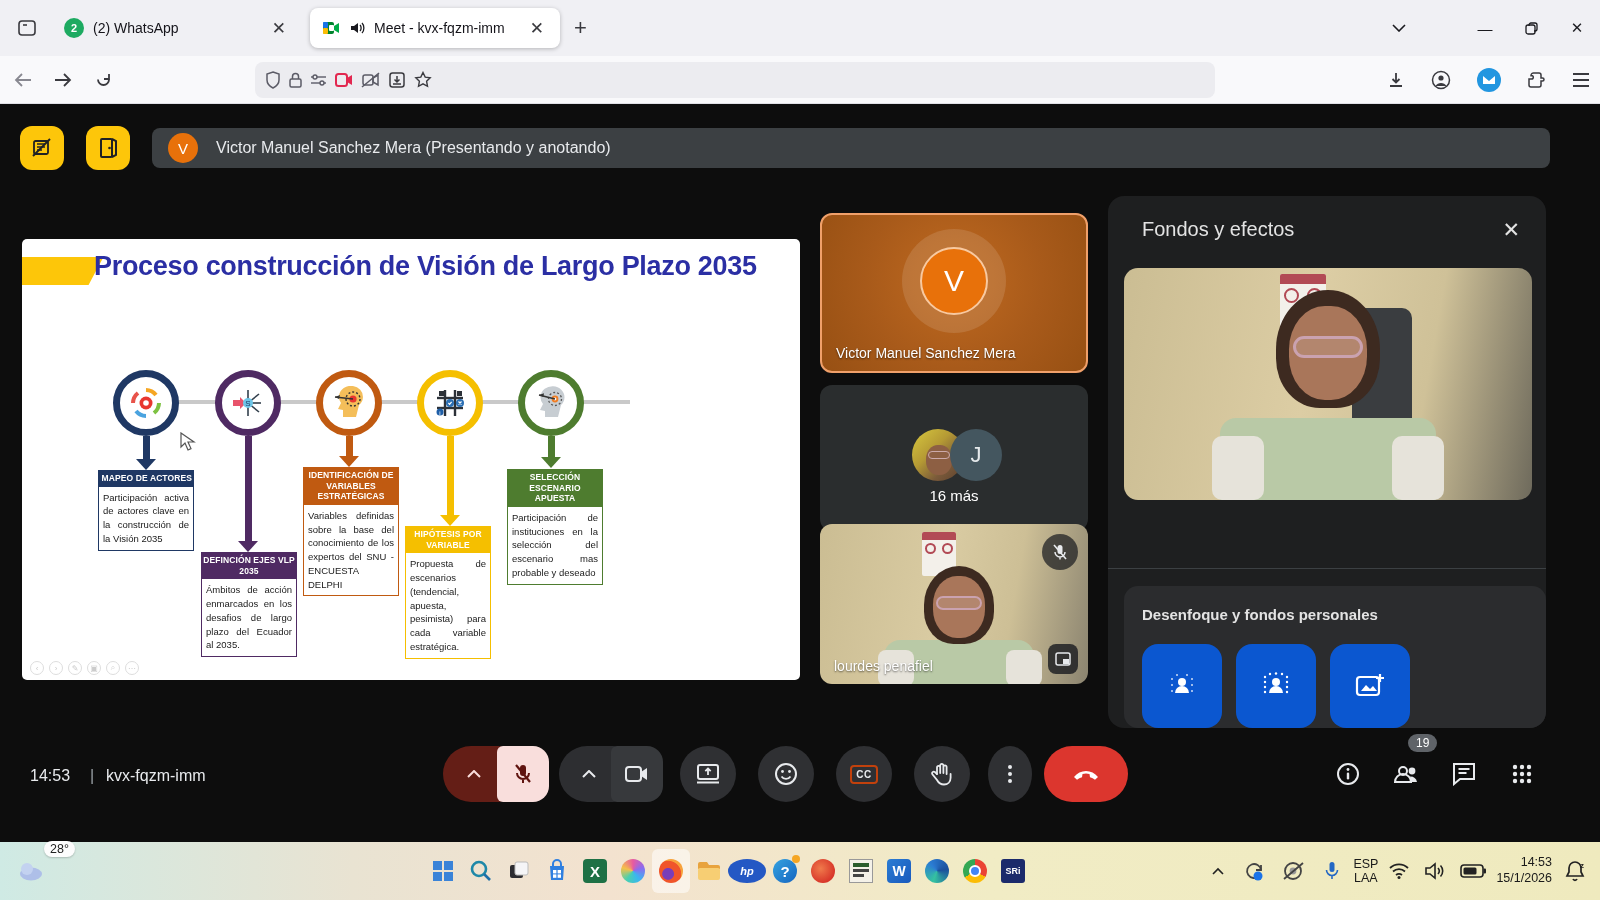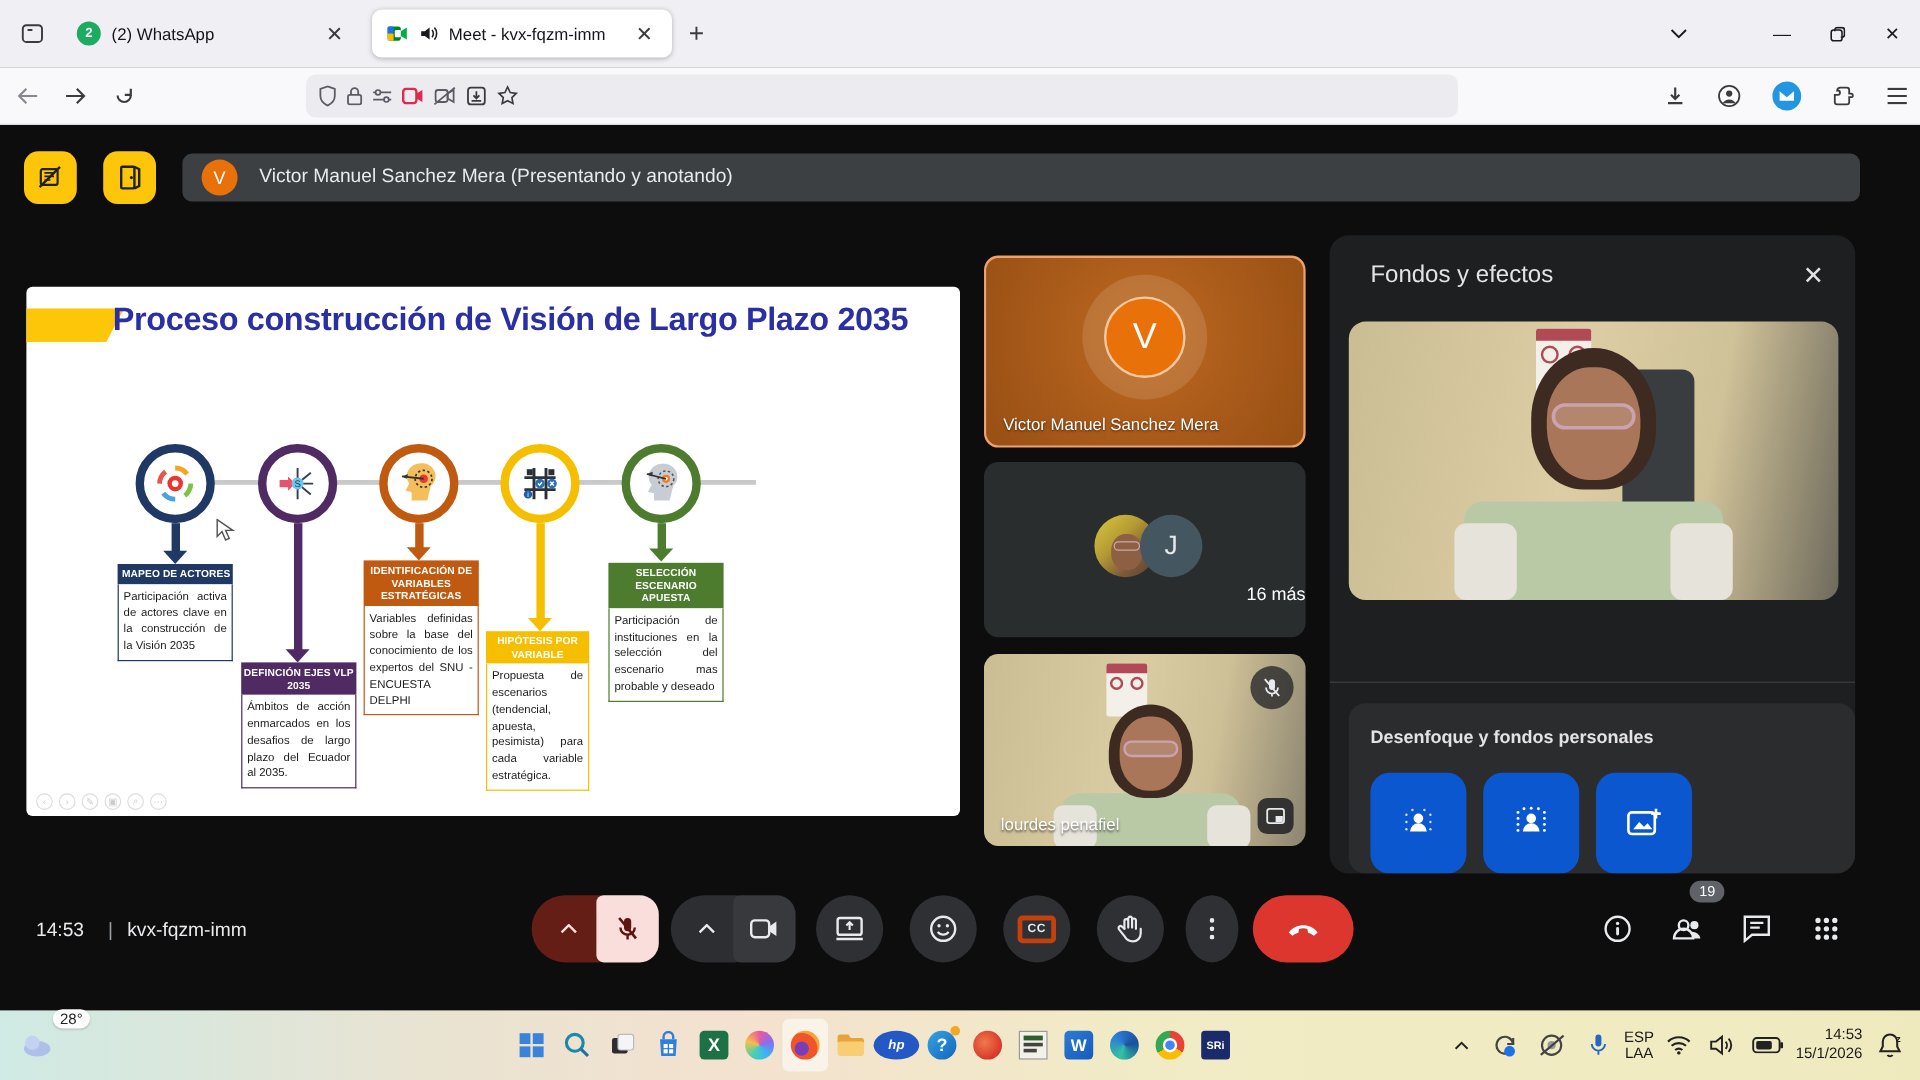--- a/index.html
+++ b/index.html
@@ -54,21 +54,21 @@
   .fc{width:14px;height:14px;border:1px solid #ddd;border-radius:50%;color:#ccc;font-size:8px;display:flex;align-items:center;justify-content:center;}
 
   
   .tile{position:absolute;left:820px;width:268px;border-radius:12px;overflow:hidden;}
   .tile .nm{position:absolute;left:14px;bottom:10px;color:#fff;font-size:14px;text-shadow:0 1px 2px rgba(0,0,0,.6);}
   .t-victor{top:213px;height:160px;background:radial-gradient(circle at 50% 42%,#c06a20 0%,#a85a1a 55%,#975013 100%);border:2px solid #f0a06a;}
   .glow{position:absolute;left:50%;top:42%;width:104px;height:104px;border-radius:50%;background:rgba(255,255,255,.12);transform:translate(-50%,-50%);}
   .vav{position:absolute;left:50%;top:42%;width:68px;height:68px;border-radius:50%;background:#e8710a;border:2.5px solid #f8c9a0;transform:translate(-50%,-50%);display:flex;align-items:center;justify-content:center;color:#fff;font-size:30px;}
   .t-more{top:385px;height:146px;background:#2a2d2e;}
   .mav{position:absolute;top:44px;width:52px;height:52px;border-radius:50%;display:flex;align-items:center;justify-content:center;}
-  .t-lourdes{top:545px;height:160px;background:linear-gradient(100deg,#cbbd93 0%,#d9cba2 45%,#cdbf96 70%,#8b8470 100%);}
+  .t-lourdes{top:524px;height:160px;background:linear-gradient(100deg,#cbbd93 0%,#d9cba2 45%,#cdbf96 70%,#8b8470 100%);}
   .micoff-b{position:absolute;right:10px;top:10px;width:36px;height:36px;border-radius:50%;background:rgba(32,33,36,.75);display:flex;align-items:center;justify-content:center;}
   .pip-b{position:absolute;right:10px;bottom:10px;width:30px;height:30px;border-radius:8px;background:rgba(32,33,36,.85);display:flex;align-items:center;justify-content:center;}
 
   
   .person{position:absolute;}
   .p-hair{background:#3d2a20;border-radius:50% 50% 42% 42%;}
   .p-face{background:#a9765a;border-radius:46%;}
   .p-body{background:#b9c9a6;border-radius:16px 16px 0 0;}
   .p-shold{background:#e6e3da;}
 
@@ -368,21 +368,21 @@
     <div class="vav">V</div>
     <div class="nm">Victor Manuel Sanchez Mera</div>
   </div>
 
   <div class="tile t-more">
     <div class="mav" style="left:92px;background:linear-gradient(135deg,#d8c93f 0%,#b59a34 40%,#7a5a3a 70%,#5a3f2c 100%);overflow:hidden;">
       <span style="position:absolute;left:14px;top:16px;width:26px;height:30px;border-radius:46%;background:#8d5f43;"></span>
       <span style="position:absolute;left:16px;top:22px;width:22px;height:8px;border-radius:4px;border:1.5px solid #caa;"></span>
     </div>
     <div class="mav" style="left:130px;background:#44565f;color:#e5e9eb;font-size:22px;">J</div>
-    <div style="position:absolute;left:0;width:100%;top:102px;text-align:right;color:#fff;font-size:15px;">16 más</div>
+    <div style="position:absolute;left:0;width:100%;top:102px;text-align:center;color:#fff;font-size:15px;">16 más</div>
   </div>
 
   <div class="tile t-lourdes">
 
     <div class="abs" style="left:102px;top:8px;width:34px;height:44px;background:#f3f0ea;border-radius:2px;">
       <div style="height:8px;background:#b24a55;border-radius:2px 2px 0 0;"></div>
       <div style="display:flex;justify-content:space-around;margin-top:3px;">
           <span style="width:11px;height:11px;border:2px solid #b24a55;border-radius:50%;"></span>
           <span style="width:11px;height:11px;border:2px solid #b24a55;border-radius:50%;"></span>
         </div>
@@ -517,21 +517,21 @@
     </div>
     <div class="cbtn" style="left:758px;width:56px;">
       <svg width="24" height="24" viewBox="0 0 24 24">
           <circle cx="12" cy="12" r="10" fill="none" stroke="#e8eaed" stroke-width="2"></circle>
           <circle cx="8.5" cy="9.5" r="1.4" fill="#e8eaed"></circle>
           <circle cx="15.5" cy="9.5" r="1.4" fill="#e8eaed"></circle>
           <path d="M7.5 14.5a5.5 5.5 0 009 0" fill="none" stroke="#e8eaed" stroke-width="1.8"></path>
         </svg>
     </div>
     <div class="cbtn" style="left:836px;width:56px;color:#e8eaed;">
-      <span style="border:4px solid #c2410c;border-radius:4px;font-size:10px;font-weight:bold;padding:2px 4px;letter-spacing:.5px;">CC</span>
+      <span style="border:2px solid #c2410c;border-radius:4px;font-size:10px;font-weight:bold;padding:2px 4px;letter-spacing:.5px;">CC</span>
     </div>
     <div class="cbtn" style="left:914px;width:56px;">
       <svg width="22" height="24" viewBox="0 0 22 24">
           <g fill="none" stroke="#e8eaed" stroke-width="1.8" stroke-linecap="round">
             <path d="M6 12V5.5a1.6 1.6 0 013.2 0V11M9.2 11V3.5a1.6 1.6 0 013.2 0V11M12.4 11V5a1.6 1.6 0 013.2 0v7"></path>
             <path d="M6 12l-2.2-2a1.7 1.7 0 00-2.4 2.3L6 18c1.6 3 4 4.5 7 4.5 3.8 0 6.6-2.8 6.6-6.8V12"></path>
           </g>
         </svg>
     </div>
     <div class="cbtn" style="left:988px;width:44px;background:#2f3033;">

